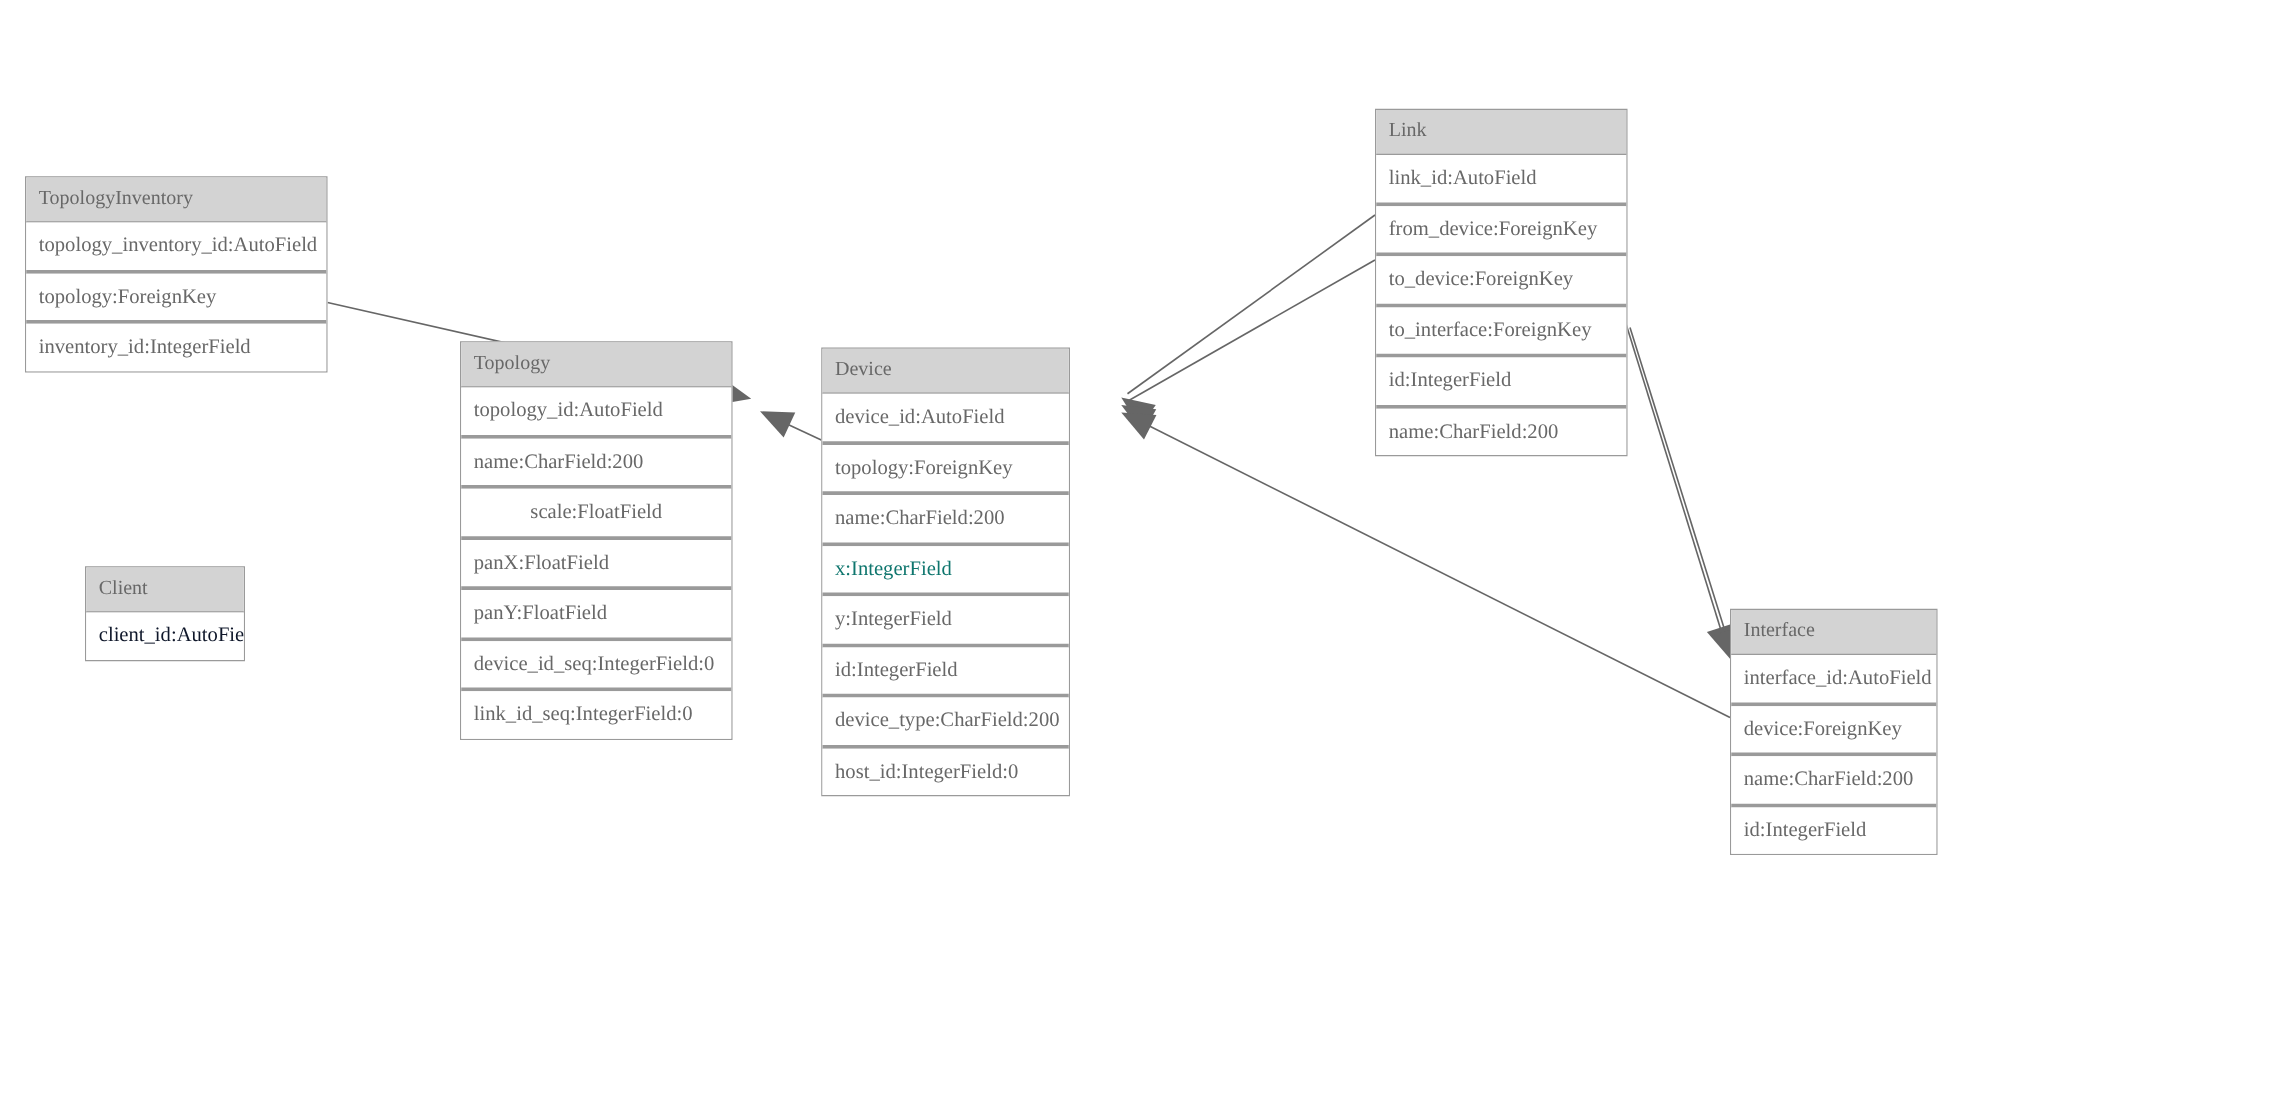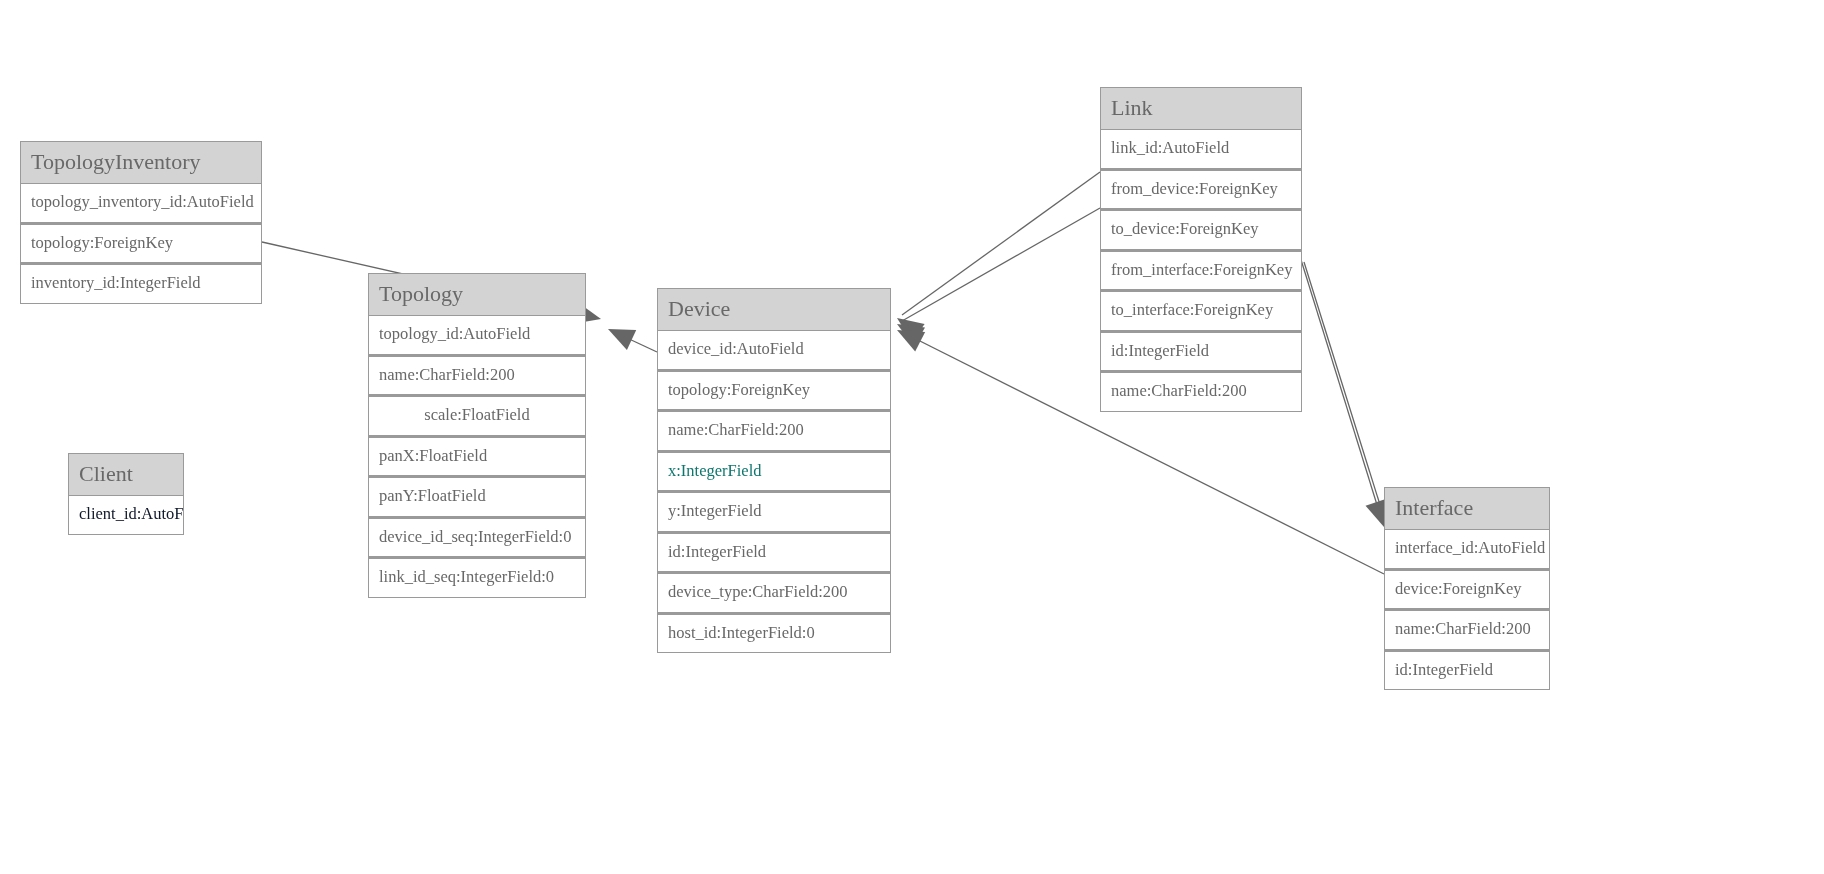--- a/index.html
+++ b/index.html
@@ -32,21 +32,21 @@
     box-sizing: border-box;
     border: 1px solid #9a9a9a;
     background: #ffffff;
     z-index: 5;
   }
   .entity-header {
     box-sizing: border-box;
     background: #d3d3d3;
     border-bottom: 1px solid #9a9a9a;
     color: #686868;
-    font-size: 22px;
+    font-size: 16px;
     line-height: 1;
     padding: 9px 22px 10px 10px;
     white-space: nowrap;
     overflow: hidden;
   }
   .entity-fields {
     display: block;
   }
   .field-row {
     box-sizing: border-box;
@@ -113,46 +113,45 @@
         <div class="entity-fields">
           <div class="field-row" style="color: rgb(104, 104, 104); border-bottom-color: rgb(154, 154, 154);">topology_id:AutoField</div>
           <div class="field-row" style="color: rgb(104, 104, 104); border-bottom-color: rgb(154, 154, 154);">name:CharField:200</div>
           <div class="field-row" style="color: rgb(104, 104, 104); border-bottom-color: rgb(154, 154, 154); text-align: center;">scale:FloatField</div>
           <div class="field-row" style="color: rgb(104, 104, 104); border-bottom-color: rgb(154, 154, 154);">panX:FloatField</div>
           <div class="field-row" style="color: rgb(104, 104, 104); border-bottom-color: rgb(154, 154, 154);">panY:FloatField</div>
           <div class="field-row" style="color: rgb(104, 104, 104); border-bottom-color: rgb(154, 154, 154);">device_id_seq:IntegerField:0</div>
           <div class="field-row" style="color: rgb(104, 104, 104); border-bottom-color: rgb(154, 154, 154);">link_id_seq:IntegerField:0</div>
         </div>
       </div>
-      <div class="entity" style="left: 68px; top: 453px; width: 116px; border-color: rgb(154, 154, 154);">
+      <div class="entity" style="left: 68px; top: 453px; width: 128px; border-color: rgb(154, 154, 154);">
         <div class="entity-header" style="background: rgb(211, 211, 211); color: rgb(104, 104, 104); border-bottom-color: rgb(154, 154, 154);">Client</div>
         <div class="entity-fields">
           <div class="field-row" style="color: #0f172a; border-bottom-color: rgb(154, 154, 154);">client_id:AutoField</div>
         </div>
       </div>
-      <div class="entity" style="left: 657px; top: 288px; width: 234px; border-color: rgb(154, 154, 154);">
+      <div class="entity" style="left: 657px; top: 278px; width: 199px; border-color: rgb(154, 154, 154);">
         <div class="entity-header" style="background: rgb(211, 211, 211); color: rgb(104, 104, 104); border-bottom-color: rgb(154, 154, 154);">Device</div>
         <div class="entity-fields">
           <div class="field-row" style="color: rgb(104, 104, 104); border-bottom-color: rgb(154, 154, 154);">device_id:AutoField</div>
           <div class="field-row" style="color: rgb(104, 104, 104); border-bottom-color: rgb(154, 154, 154);">topology:ForeignKey</div>
           <div class="field-row" style="color: rgb(104, 104, 104); border-bottom-color: rgb(154, 154, 154);">name:CharField:200</div>
           <div class="field-row" style="color: #0f766e; border-bottom-color: rgb(154, 154, 154);">x:IntegerField</div>
           <div class="field-row" style="color: rgb(104, 104, 104); border-bottom-color: rgb(154, 154, 154);">y:IntegerField</div>
           <div class="field-row" style="color: rgb(104, 104, 104); border-bottom-color: rgb(154, 154, 154);">id:IntegerField</div>
           <div class="field-row" style="color: rgb(104, 104, 104); border-bottom-color: rgb(154, 154, 154);">device_type:CharField:200</div>
           <div class="field-row" style="color: rgb(104, 104, 104); border-bottom-color: rgb(154, 154, 154);">host_id:IntegerField:0</div>
         </div>
       </div>
       <div class="entity" style="left: 1100px; top: 87px; width: 202px; border-color: rgb(154, 154, 154);">
         <div class="entity-header" style="background: rgb(211, 211, 211); color: rgb(104, 104, 104); border-bottom-color: rgb(154, 154, 154);">Link</div>
         <div class="entity-fields">
           <div class="field-row" style="color: rgb(104, 104, 104); border-bottom-color: rgb(154, 154, 154);">link_id:AutoField</div>
           <div class="field-row" style="color: rgb(104, 104, 104); border-bottom-color: rgb(154, 154, 154);">from_device:ForeignKey</div>
           <div class="field-row" style="color: rgb(104, 104, 104); border-bottom-color: rgb(154, 154, 154);">to_device:ForeignKey</div>
-          <div class="field-row" style="color: rgb(104, 104, 104); border-bottom-color: rgb(154, 154, 154);">from_interface:ForeignKey</div>
           <div class="field-row" style="color: rgb(104, 104, 104); border-bottom-color: rgb(154, 154, 154);">to_interface:ForeignKey</div>
           <div class="field-row" style="color: rgb(104, 104, 104); border-bottom-color: rgb(154, 154, 154);">id:IntegerField</div>
           <div class="field-row" style="color: rgb(104, 104, 104); border-bottom-color: rgb(154, 154, 154);">name:CharField:200</div>
         </div>
       </div>
       <div class="entity" style="left: 1384px; top: 487px; width: 166px; border-color: rgb(154, 154, 154);">
         <div class="entity-header" style="background: rgb(211, 211, 211); color: rgb(104, 104, 104); border-bottom-color: rgb(154, 154, 154);">Interface</div>
         <div class="entity-fields">
           <div class="field-row" style="color: rgb(104, 104, 104); border-bottom-color: rgb(154, 154, 154);">interface_id:AutoField</div>
           <div class="field-row" style="color: rgb(104, 104, 104); border-bottom-color: rgb(154, 154, 154);">device:ForeignKey</div>

